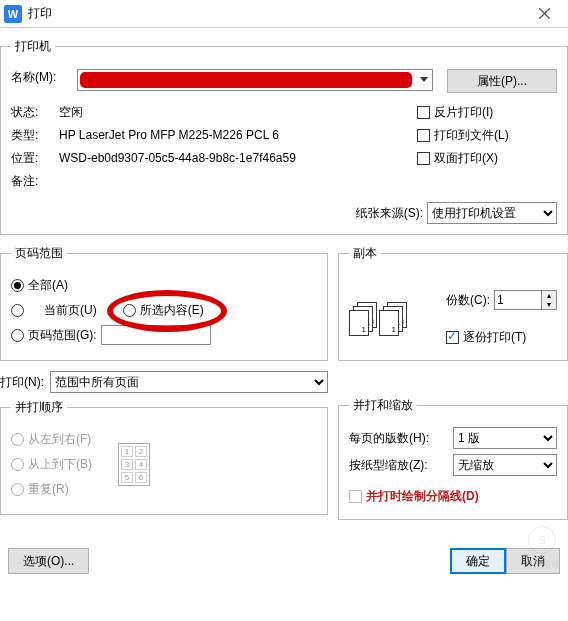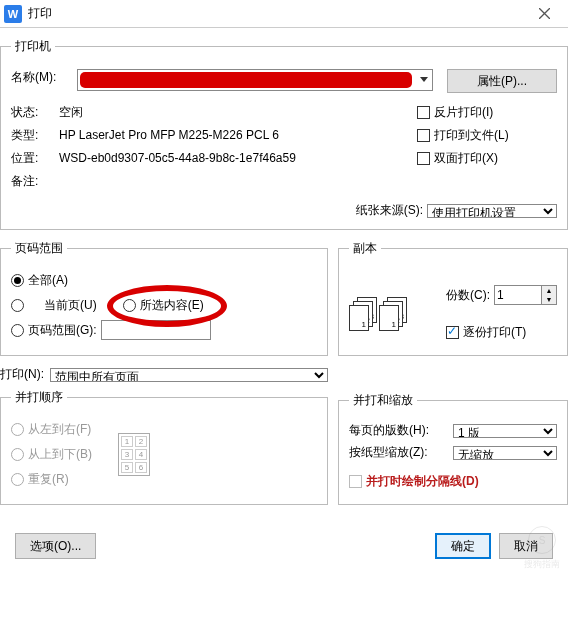--- a/index.html
+++ b/index.html
@@ -22,21 +22,21 @@
     .info-grid { display: flex; gap: 10px; margin-top: 6px; }
     .info-left { flex: 1; }
     .info-right { width: 140px; }
     .info-row { display: flex; margin: 3px 0; height: 20px; align-items: center; }
     .info-label { width: 48px; flex-shrink: 0; }
     .info-value { flex: 1; overflow: hidden; white-space: nowrap; }
     .chk-row { display: flex; align-items: center; margin: 3px 0; height: 20px; gap: 4px; }
     .chk { width: 13px; height: 13px; border: 1px solid #333; flex-shrink: 0; position: relative; }
     .chk.checked::after { content: "✓"; position: absolute; top: -3px; left: 0; color: #0078d7; font-size: 12px; }
     .source-row { display: flex; align-items: center; justify-content: flex-end; margin-top: 8px; gap: 4px; }
-    select.sel { height: 14px; border: 1px solid #888; font-size: 12px; background: #fff; }
+    select.sel { height: 22px; border: 1px solid #888; font-size: 12px; background: #fff; }
     .mid { display: flex; gap: 10px; }
     .mid-left { flex: 1; }
     .mid-right { width: 230px; }
     .radio-row { display: flex; align-items: center; margin: 5px 0; gap: 4px; height: 20px; }
     .radio { width: 13px; height: 13px; border: 1px solid #333; border-radius: 50%; flex-shrink: 0; position: relative; }
     .radio.on::after { content: ""; position: absolute; top: 2px; left: 2px; width: 7px; height: 7px; background: #000; border-radius: 50%; }
     .radio.dis { border-color: #aaa; }
     .radio-label-dis { color: #999; }
     .range-input { width: 110px; height: 20px; border: 1px solid #888; }
     .hint { font-size: 12px; margin-top: 6px; line-height: 1.4; }
@@ -49,21 +49,21 @@
     .copies-right { margin-left: auto; display: flex; flex-direction: column; gap: 14px; align-items: flex-start; }
     .spinbox { display: flex; align-items: center; }
     .spinbox input { width: 48px; height: 20px; border: 1px solid #888; font-size: 12px; padding: 0 2px; }
     .spin-btns { display: flex; flex-direction: column; border: 1px solid #888; border-left: none; height: 20px; }
     .spin-btns div { width: 14px; height: 10px; font-size: 7px; display: flex; align-items: center; justify-content: center; background: #eee; cursor: pointer; }
     .print-what-row { display: flex; align-items: center; gap: 6px; margin: 6px 0; }
     .order-icon { width: 32px; border: 1px solid #aaa; padding: 2px; display: grid; grid-template-columns: 1fr 1fr; gap: 2px; font-size: 8px; text-align: center; }
     .order-icon div { border: 1px solid #ccc; color: #999; }
     .scale-row { display: flex; align-items: center; gap: 6px; margin: 5px 0; }
     .scale-label { width: 98px; }
-    .footer { display: flex; gap: 8px; padding: 8px 15px; }
+    .footer { display: flex; padding: 8px 8px; }
     .footer .options { margin-right: auto; }
     .btn { height: 26px; padding: 0 14px; border: 1px solid #adadad; background: #e1e1e1; cursor: pointer; font-size: 12px; }
     .btn.primary { border: 2px solid #0078d7; background: #e5f1fb; }
     .dis-text { color: #b91c1c; font-weight: bold; }
     .watermark { position: absolute; right: 8px; bottom: 50px; opacity: 0.18; font-size: 9px; color: #888; pointer-events: none; display: flex; align-items: center; gap: 4px; flex-direction: column; }
     .wm-circle { width: 28px; height: 28px; border: 1px solid #888; border-radius: 50%; display: flex; align-items: center; justify-content: center; font-size: 10px; }
   </style>
 </head>
 <body>
 

